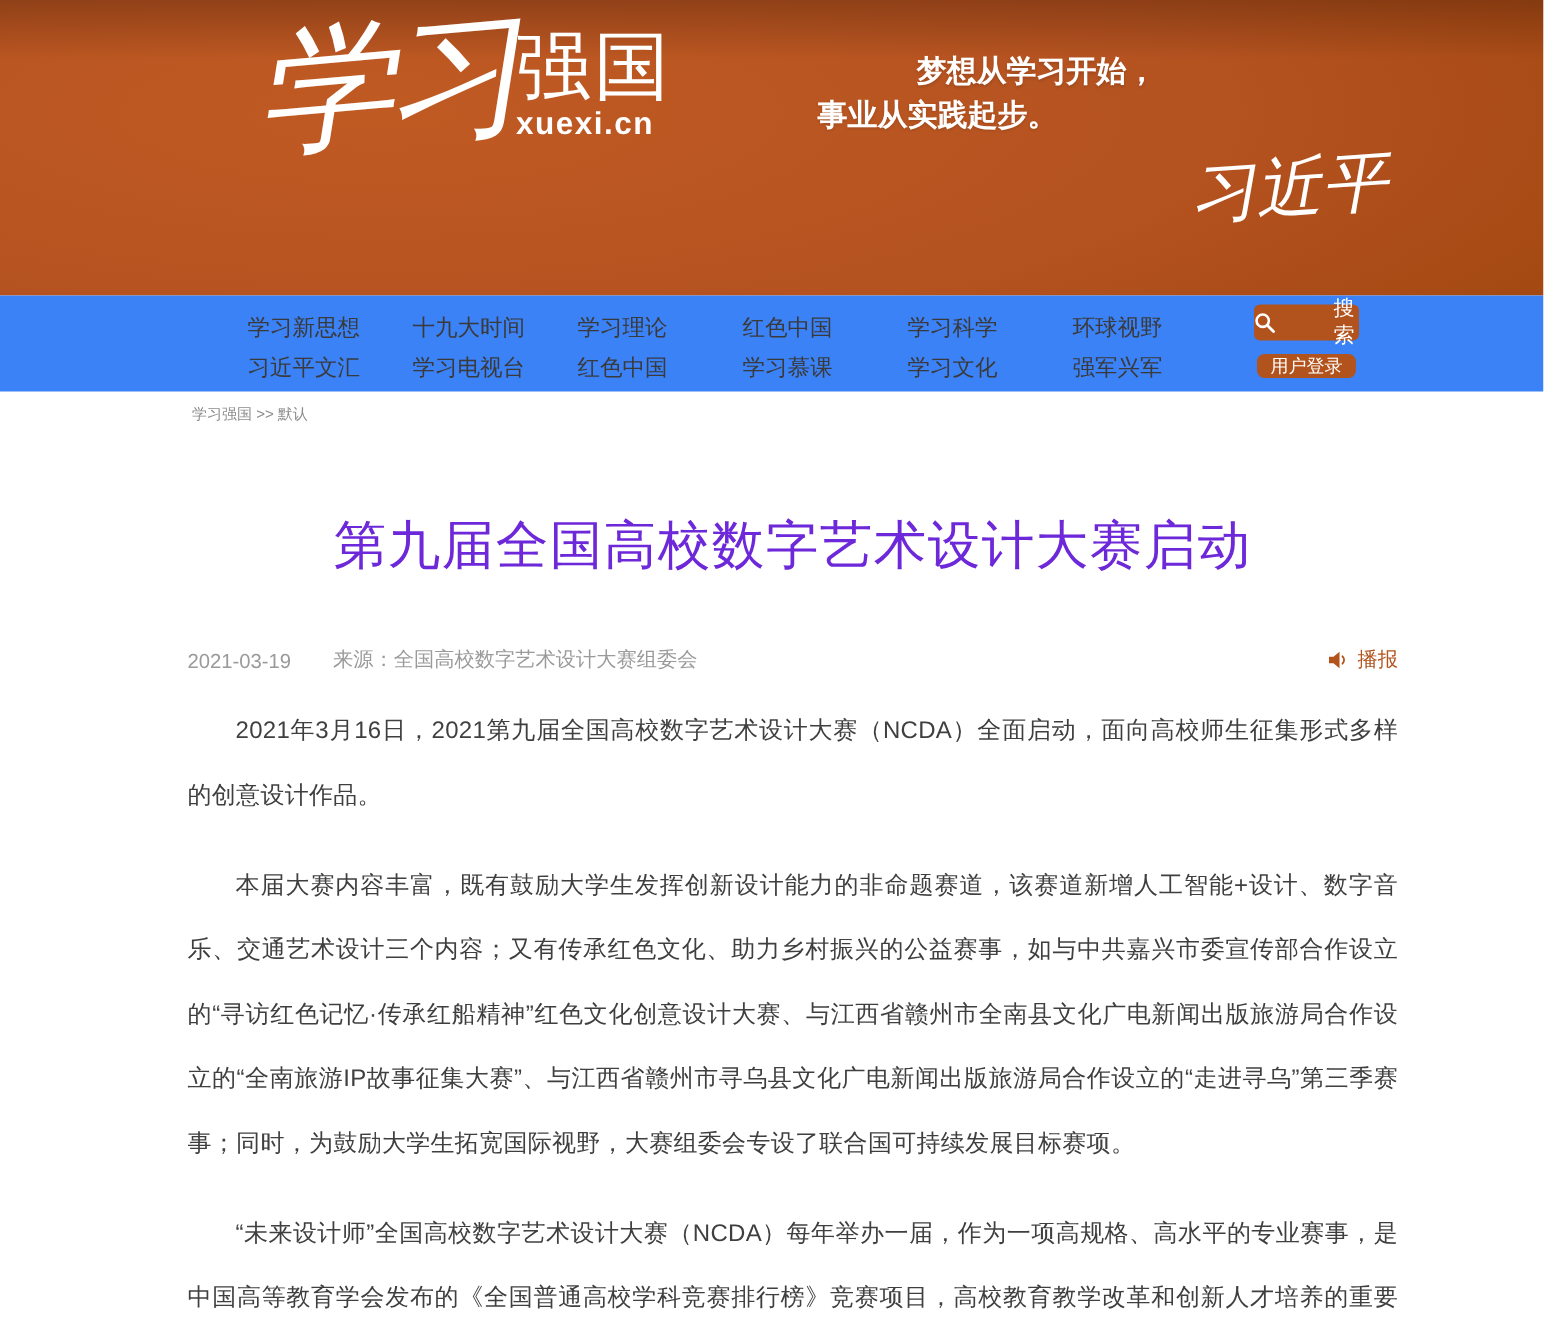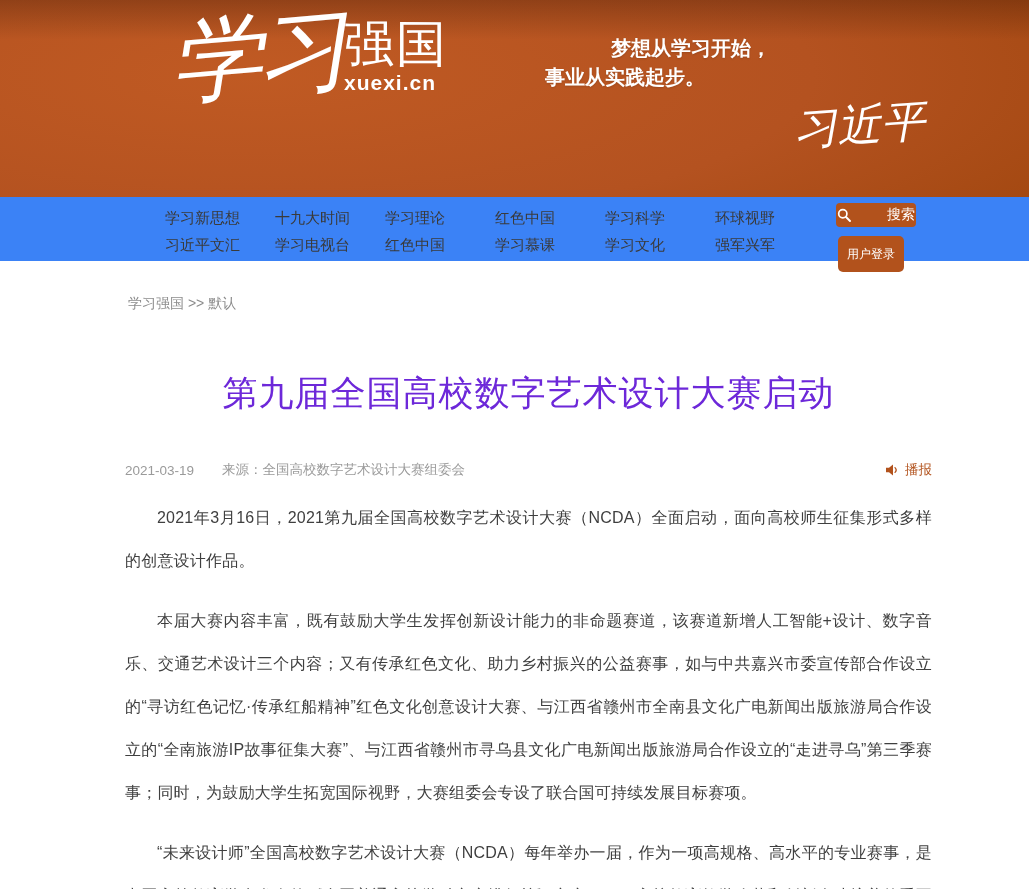--- a/index.html
+++ b/index.html
@@ -53,31 +53,31 @@
   }
   .nav-links a {
     font-size:15px; color:#3a3a3a; text-decoration:none; cursor:pointer; white-space:nowrap;
   }
   .nav-btns { position:absolute; left:836px; top:6px; width:70px; }
   .btn {
     display:flex; align-items:center; justify-content:center; gap:4px;
     color:#fff; cursor:pointer; border:none;
   }
   .search-btn {
-    width:80px; height:24px; background:#b2521c; border-radius:4px;
+    width:70px; height:24px; background:#b2521c; border-radius:4px;
     font-size:14px;
     gap:36px;
   }
   .login-btn {
-    width:66px; height:36px; background:#b2521c; border-radius:5px;
+    width:66px; height:16px; background:#b2521c; border-radius:5px;
     font-size:12px; margin:9px auto 0 auto;
   }
   
   .breadcrumb {
-    margin:34px 0 0 128px; font-size:14px; color:#8c8c8c; cursor:pointer;
+    margin:8px 0 0 128px; font-size:10px; color:#8c8c8c; cursor:pointer;
   }
   
   .article { width:807px; margin:0 auto 0 125px; }
   .article-title {
     margin-top:57px; text-align:center;
     font-size:35px; font-weight:normal; color:#6d28d9; letter-spacing:1px;
   }
   .meta-row {
     margin-top:44px; display:flex; align-items:center; font-size:13.5px;
   }

